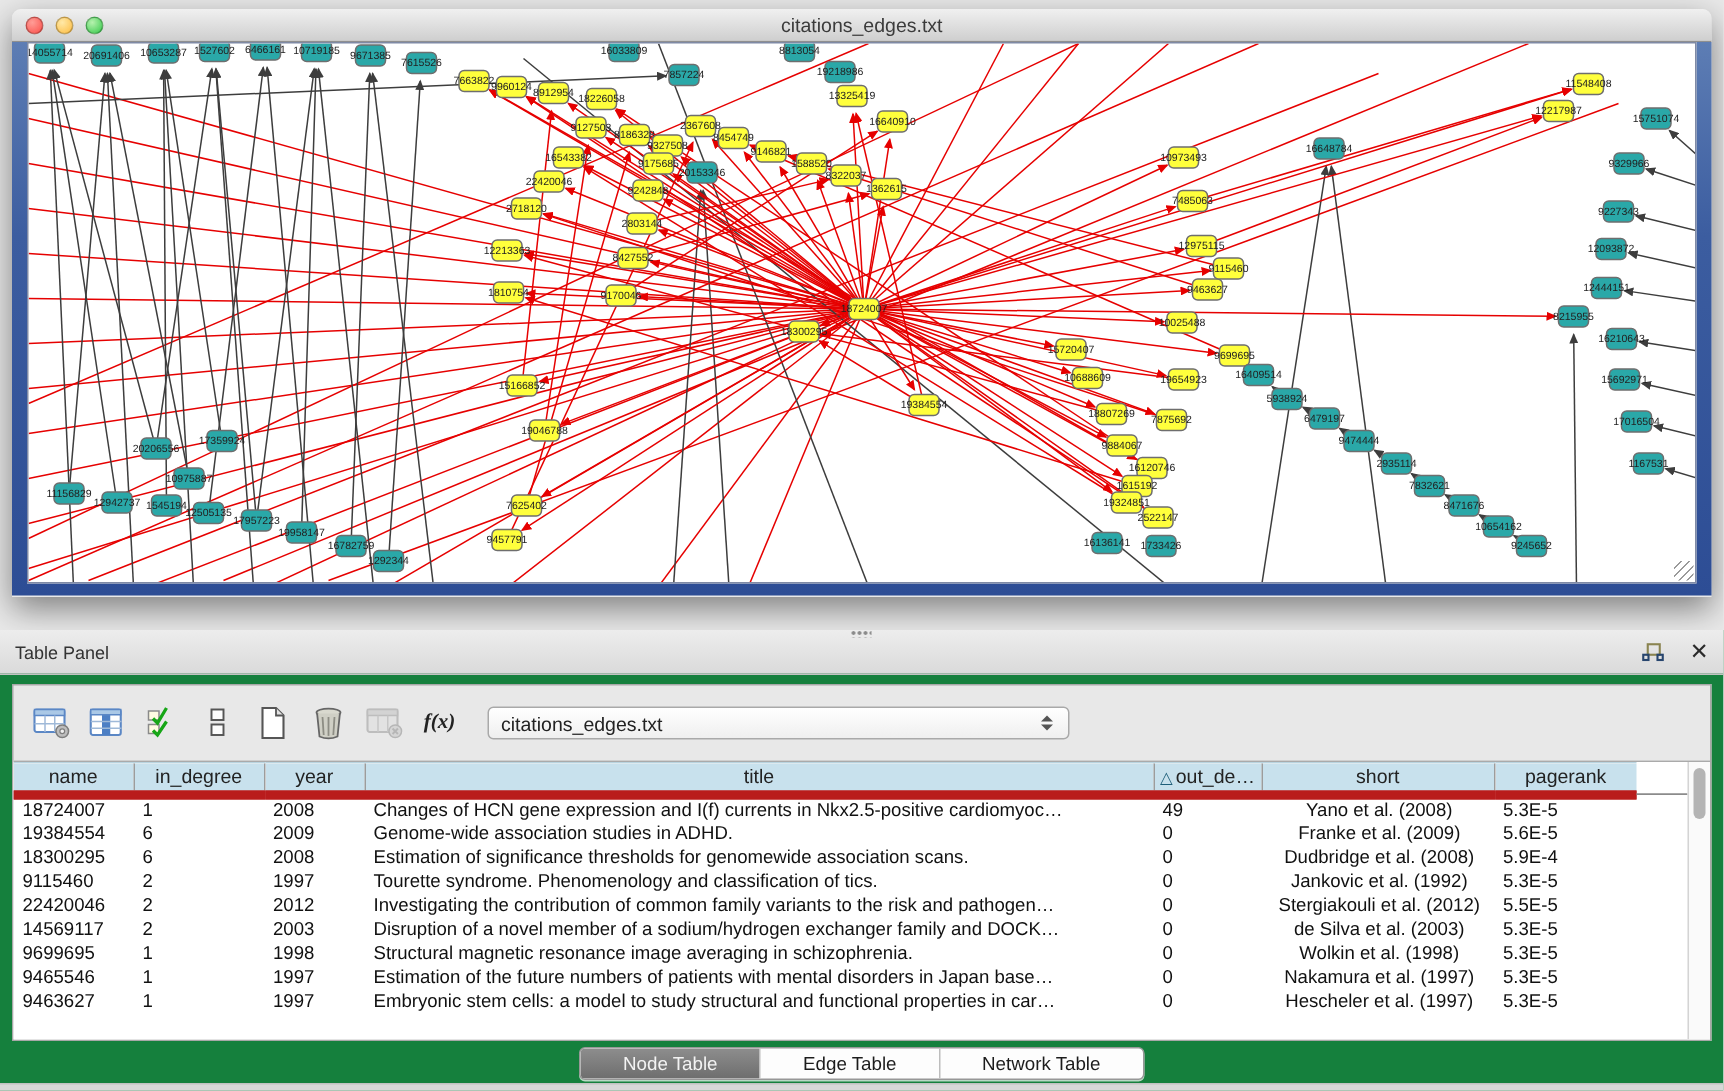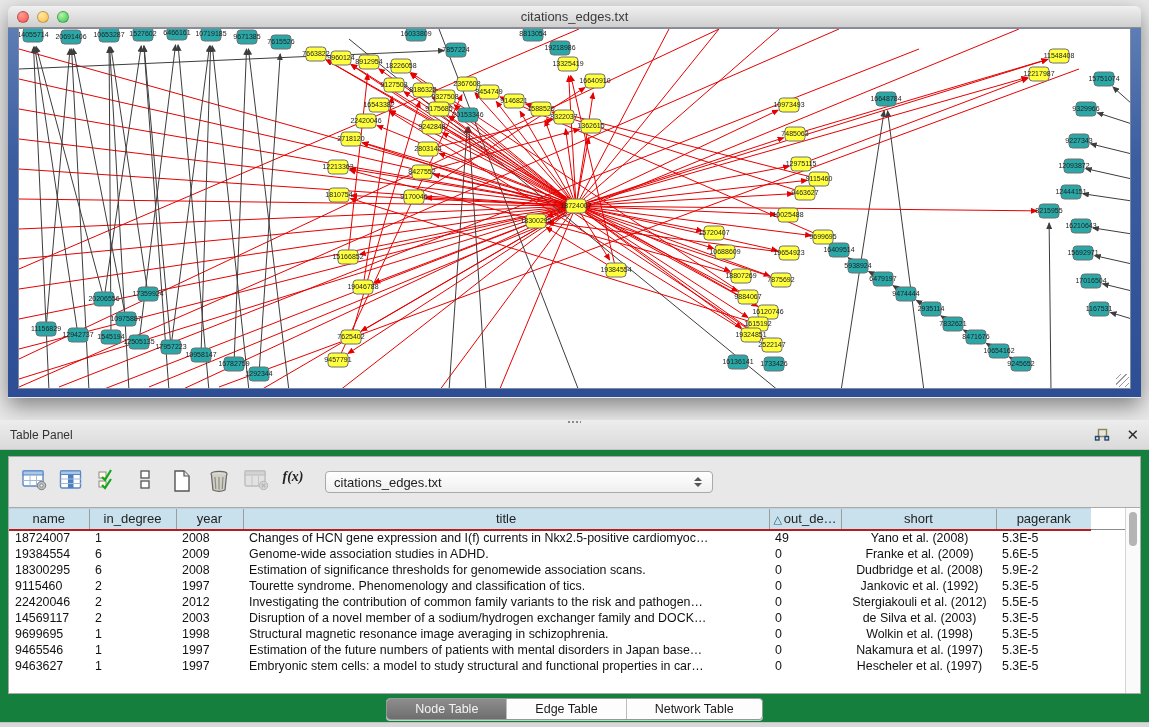--- a/index.html
+++ b/index.html
@@ -35,39 +35,39 @@
   .panel-header { height:30px; display:flex; align-items:center;
     background:linear-gradient(#ededed,#dadada); border-bottom:1px solid #c2c2c2;
     padding:0 10px; }
   .panel-title { font-size:12px; color:#333; }
   .panel-header .spacer { flex:1; }
   .float-icon { width:16px; height:14px; margin-right:16px; cursor:pointer; }
   .close-icon { font-size:15px; font-weight:bold; color:#2b2b2b; cursor:pointer; line-height:14px; }
 
   .panel-body { margin:6px 8px 0 8px; border:1px solid #a8a8a8; background:#e8e8e8; }
   .toolbar { height:50px; display:flex; align-items:center; gap:11px; padding-left:12px; }
-  .tool-btn { width:26px; height:26px; display:flex; justify-content:center; cursor:pointer; }
+  .tool-btn { width:26px; height:26px; display:flex; align-items:center; justify-content:center; cursor:pointer; }
   .fx { font-family:"Liberation Serif","DejaVu Serif",serif; font-style:italic;
     font-weight:bold; font-size:14px; color:#222; }
   .combo { width:388px; height:22px; margin-left:8px; border:1px solid #a9a9a9; border-radius:4px;
     background:linear-gradient(#ffffff,#efefef); display:flex; align-items:center;
     padding:0 8px; font-size:13px; color:#222; position:relative; cursor:pointer; }
   .combo .value { flex:1; }
   .combo .updown { display:flex; flex-direction:column; gap:2px; margin-right:2px; }
   .combo .updown i { display:block; width:0; height:0; border-left:4px solid transparent;
     border-right:4px solid transparent; }
   .combo .updown i.up { border-bottom:4px solid #555; }
   .combo .updown i.down { border-top:4px solid #555; }
 
   .table-wrap { border-top:1px solid #aaa; background:#fff; height:186px; position:relative; overflow:hidden; }
   table { border-collapse:collapse; width:1116px; table-layout:fixed; }
   col.c1{width:80px} col.c2{width:87px} col.c3{width:67px} col.c4{width:526px}
   col.c5{width:72px} col.c6{width:155px} col.c7{width:95px} col.c8{width:auto}
   th { height:21px; background:#c8e1ed; font-weight:normal; font-size:13px; color:#222;
-    border-left:1px solid #9c9c9c; border-bottom:2px solid #b91c1c; border-top:1px solid #b9d4e0;
+    border-left:1px solid #9c9c9c; border-bottom:6px solid #b91c1c; border-top:1px solid #b9d4e0;
     text-align:center; white-space:nowrap; overflow:hidden; }
   th:first-child { border-left:none; }
   th.filler { background:#fff; border:none; border-bottom:1px solid #8b8b8b; }
   .sort-icon { color:#1f5f7a; font-size:11px; margin-right:2px; }
   td { height:16px; font-size:12.4px; color:#111; padding:0 4px 0 6px; white-space:nowrap;
     overflow:hidden; text-overflow:ellipsis; }
   td.col-short { text-align:center; }
   .vscroll { position:absolute; right:0; top:0; width:15px; height:100%;
     background:#fafafa; border-left:1px solid #d4d4d4; }
   .vscroll .thumb { position:absolute; left:3px; top:4px; width:8px; height:34px;
@@ -780,21 +780,21 @@
               <td class="col-pagerank">5.6E-5</td>
               <td></td>
             </tr>
             <tr>
               <td class="col-name">18300295</td>
               <td class="col-in-degree">6</td>
               <td class="col-year">2008</td>
               <td class="col-title">Estimation of significance thresholds for genomewide association scans.</td>
               <td class="col-out-degree">0</td>
               <td class="col-short">Dudbridge et al. (2008)</td>
-              <td class="col-pagerank">5.9E-2</td>
+              <td class="col-pagerank">5.9E-4</td>
               <td></td>
             </tr>
             <tr>
               <td class="col-name">9115460</td>
               <td class="col-in-degree">2</td>
               <td class="col-year">1997</td>
               <td class="col-title">Tourette syndrome. Phenomenology and classification of tics.</td>
               <td class="col-out-degree">0</td>
               <td class="col-short">Jankovic et al. (1992)</td>
               <td class="col-pagerank">5.3E-5</td>

